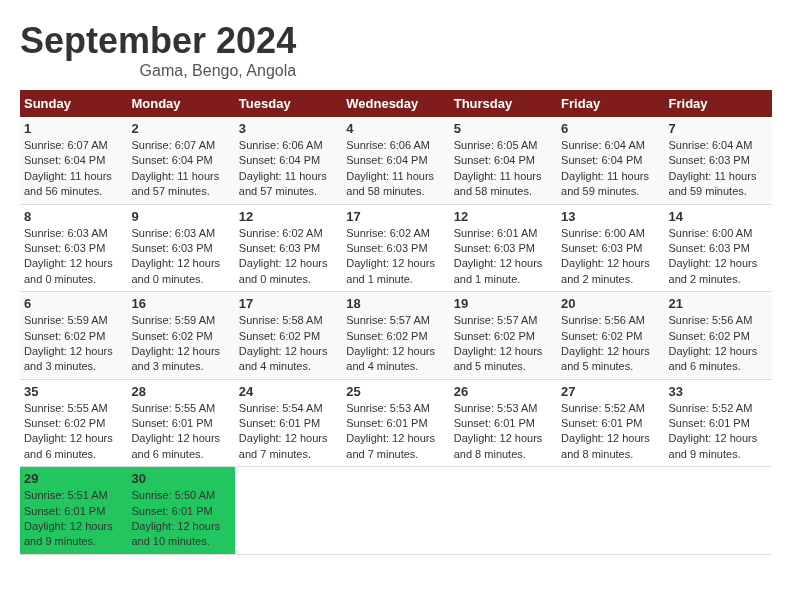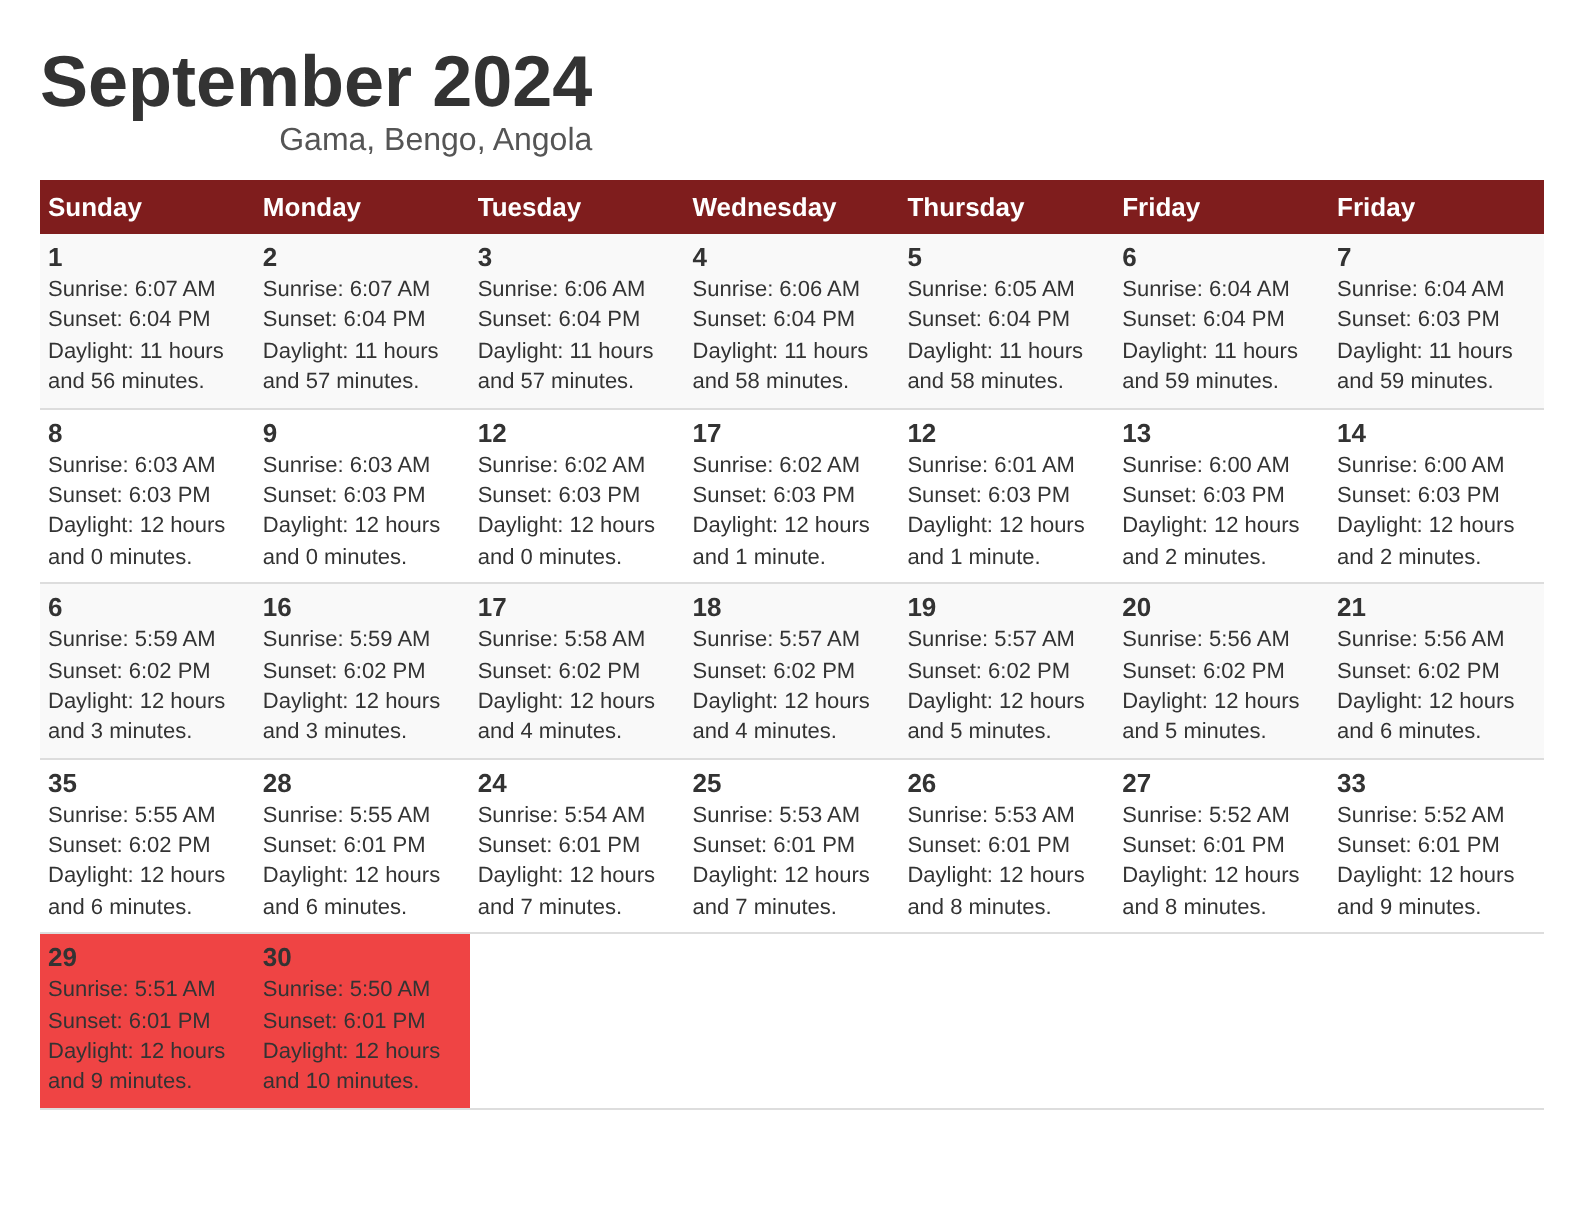--- a/index.html
+++ b/index.html
@@ -88,21 +88,21 @@
       margin-bottom: 2px;
     }
     .day-info {
       color: #333;
       line-height: 1.4;
     }
     .empty-cell {
       background: #fff !important;
     }
     tbody tr:last-child {
-      background: #ef4444;
+      background: #22c55e;
     }
   </style>
 </head>
 <body>
 
 <div class="header">
   <div class="title-section">
     <div class="month-title">September 2024</div>
     <div class="location">Gama, Bengo, Angola</div>
   </div>

